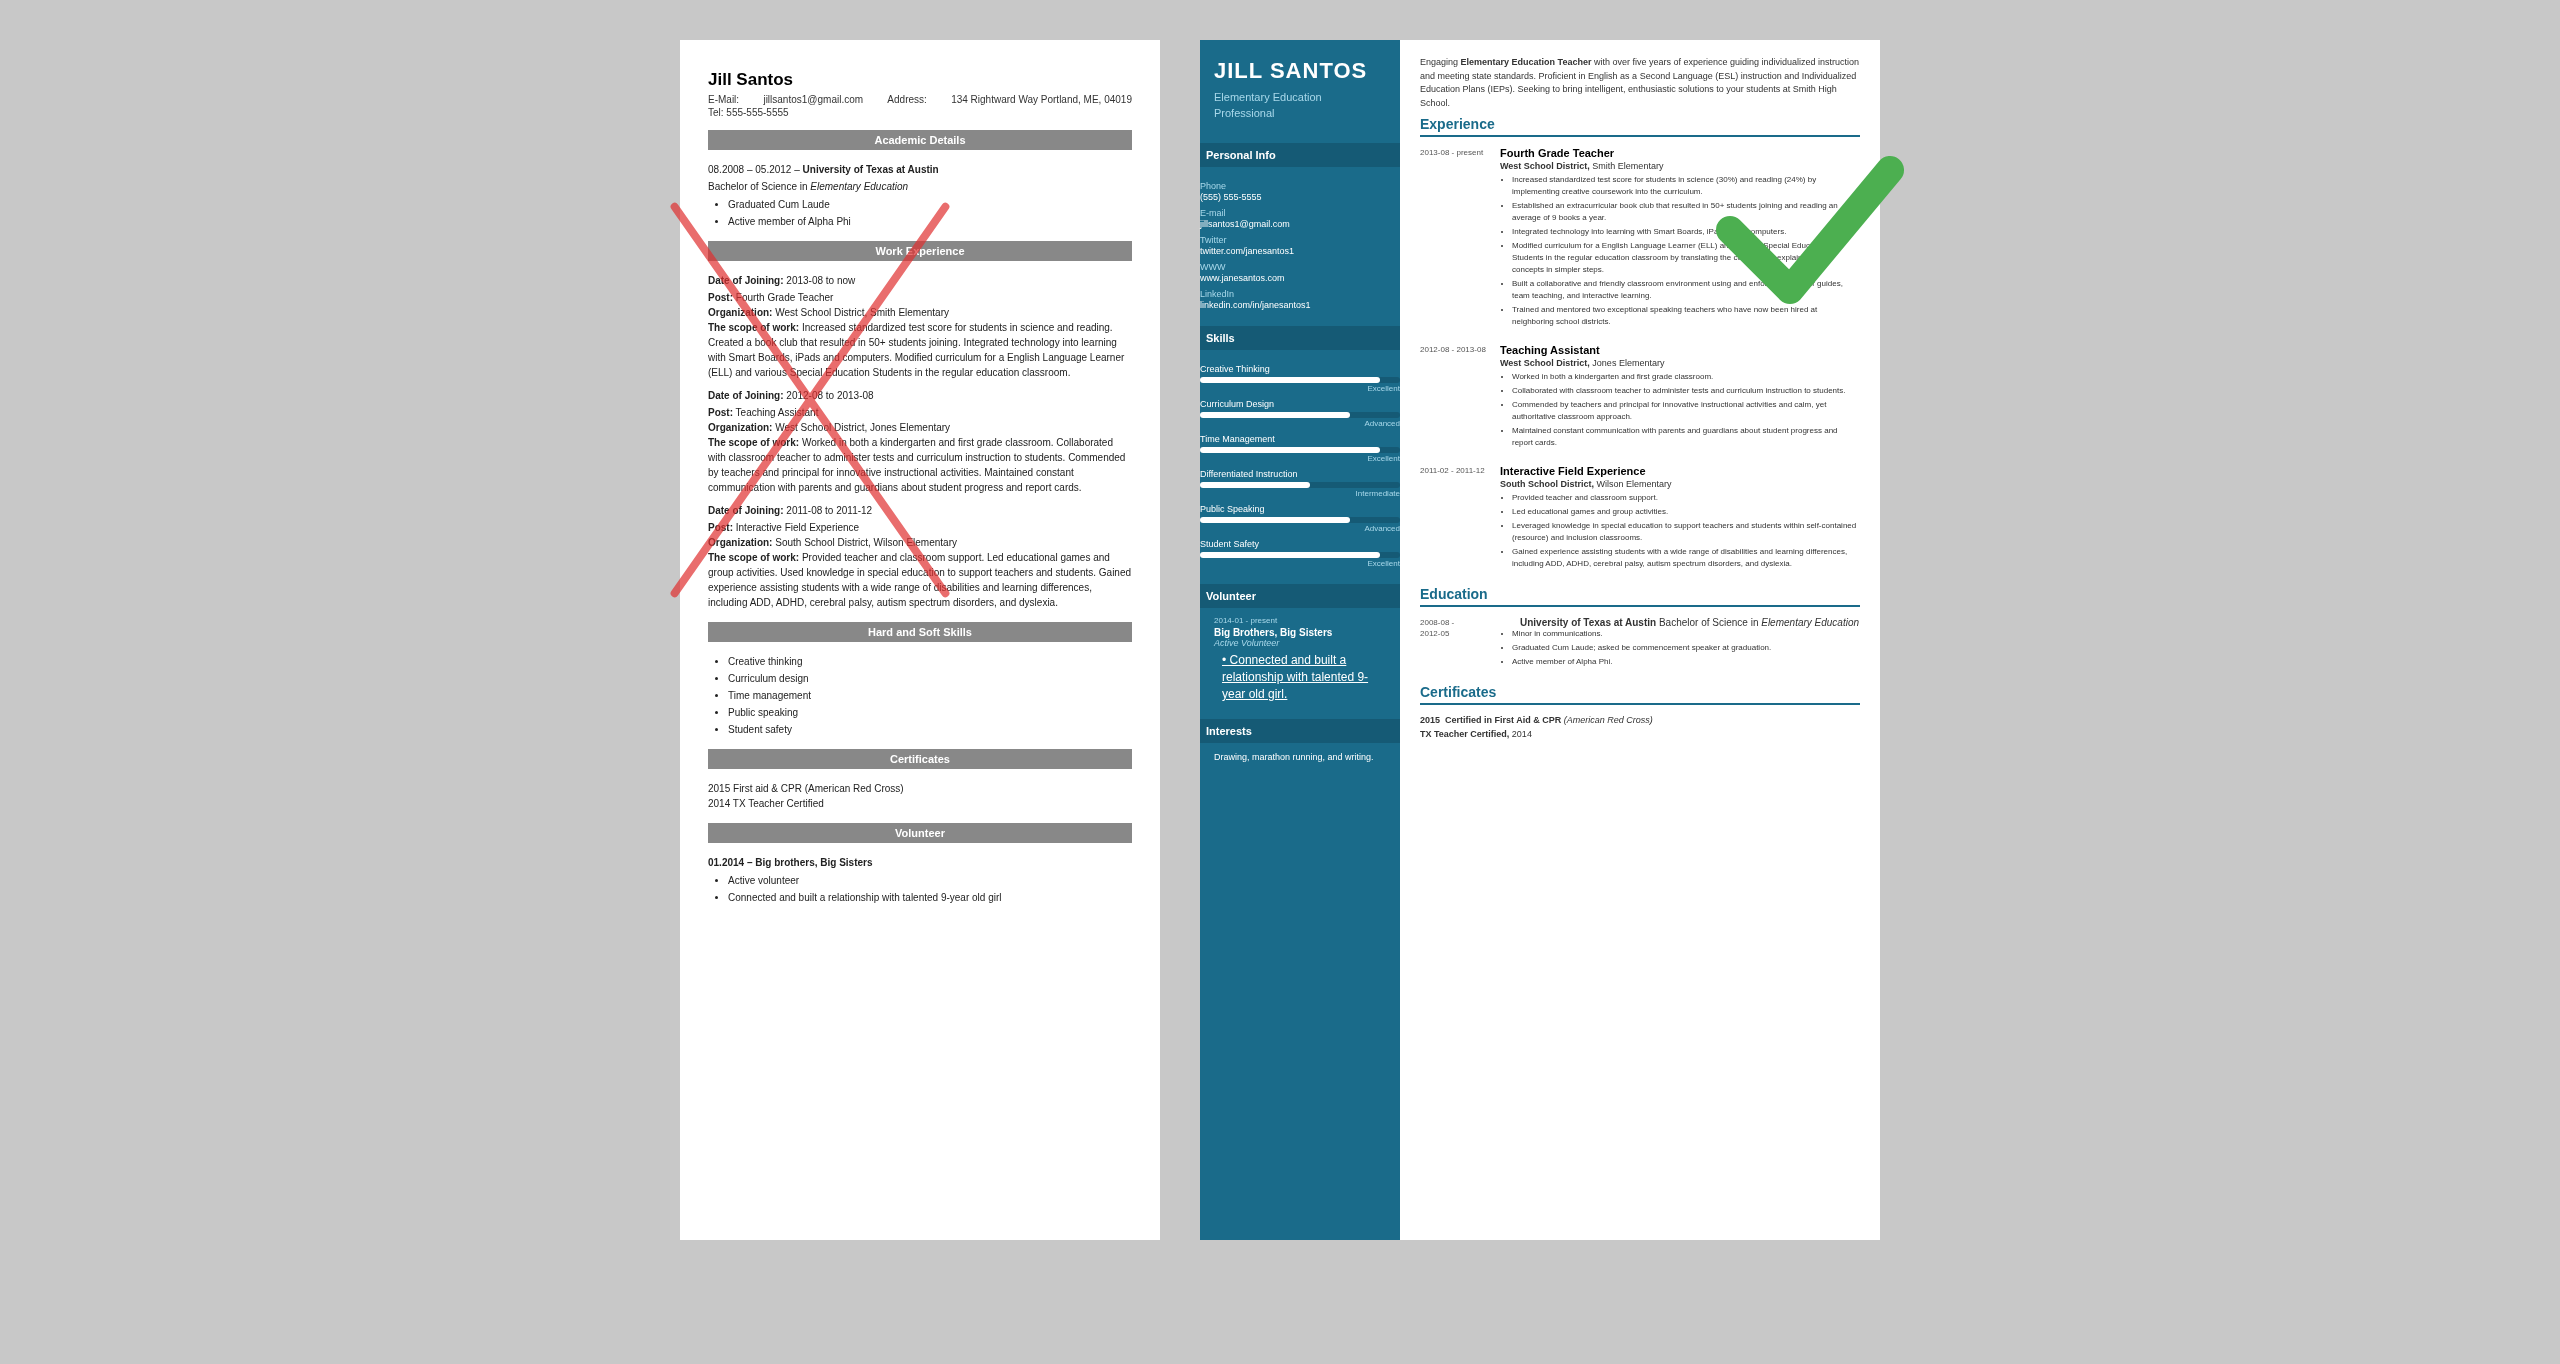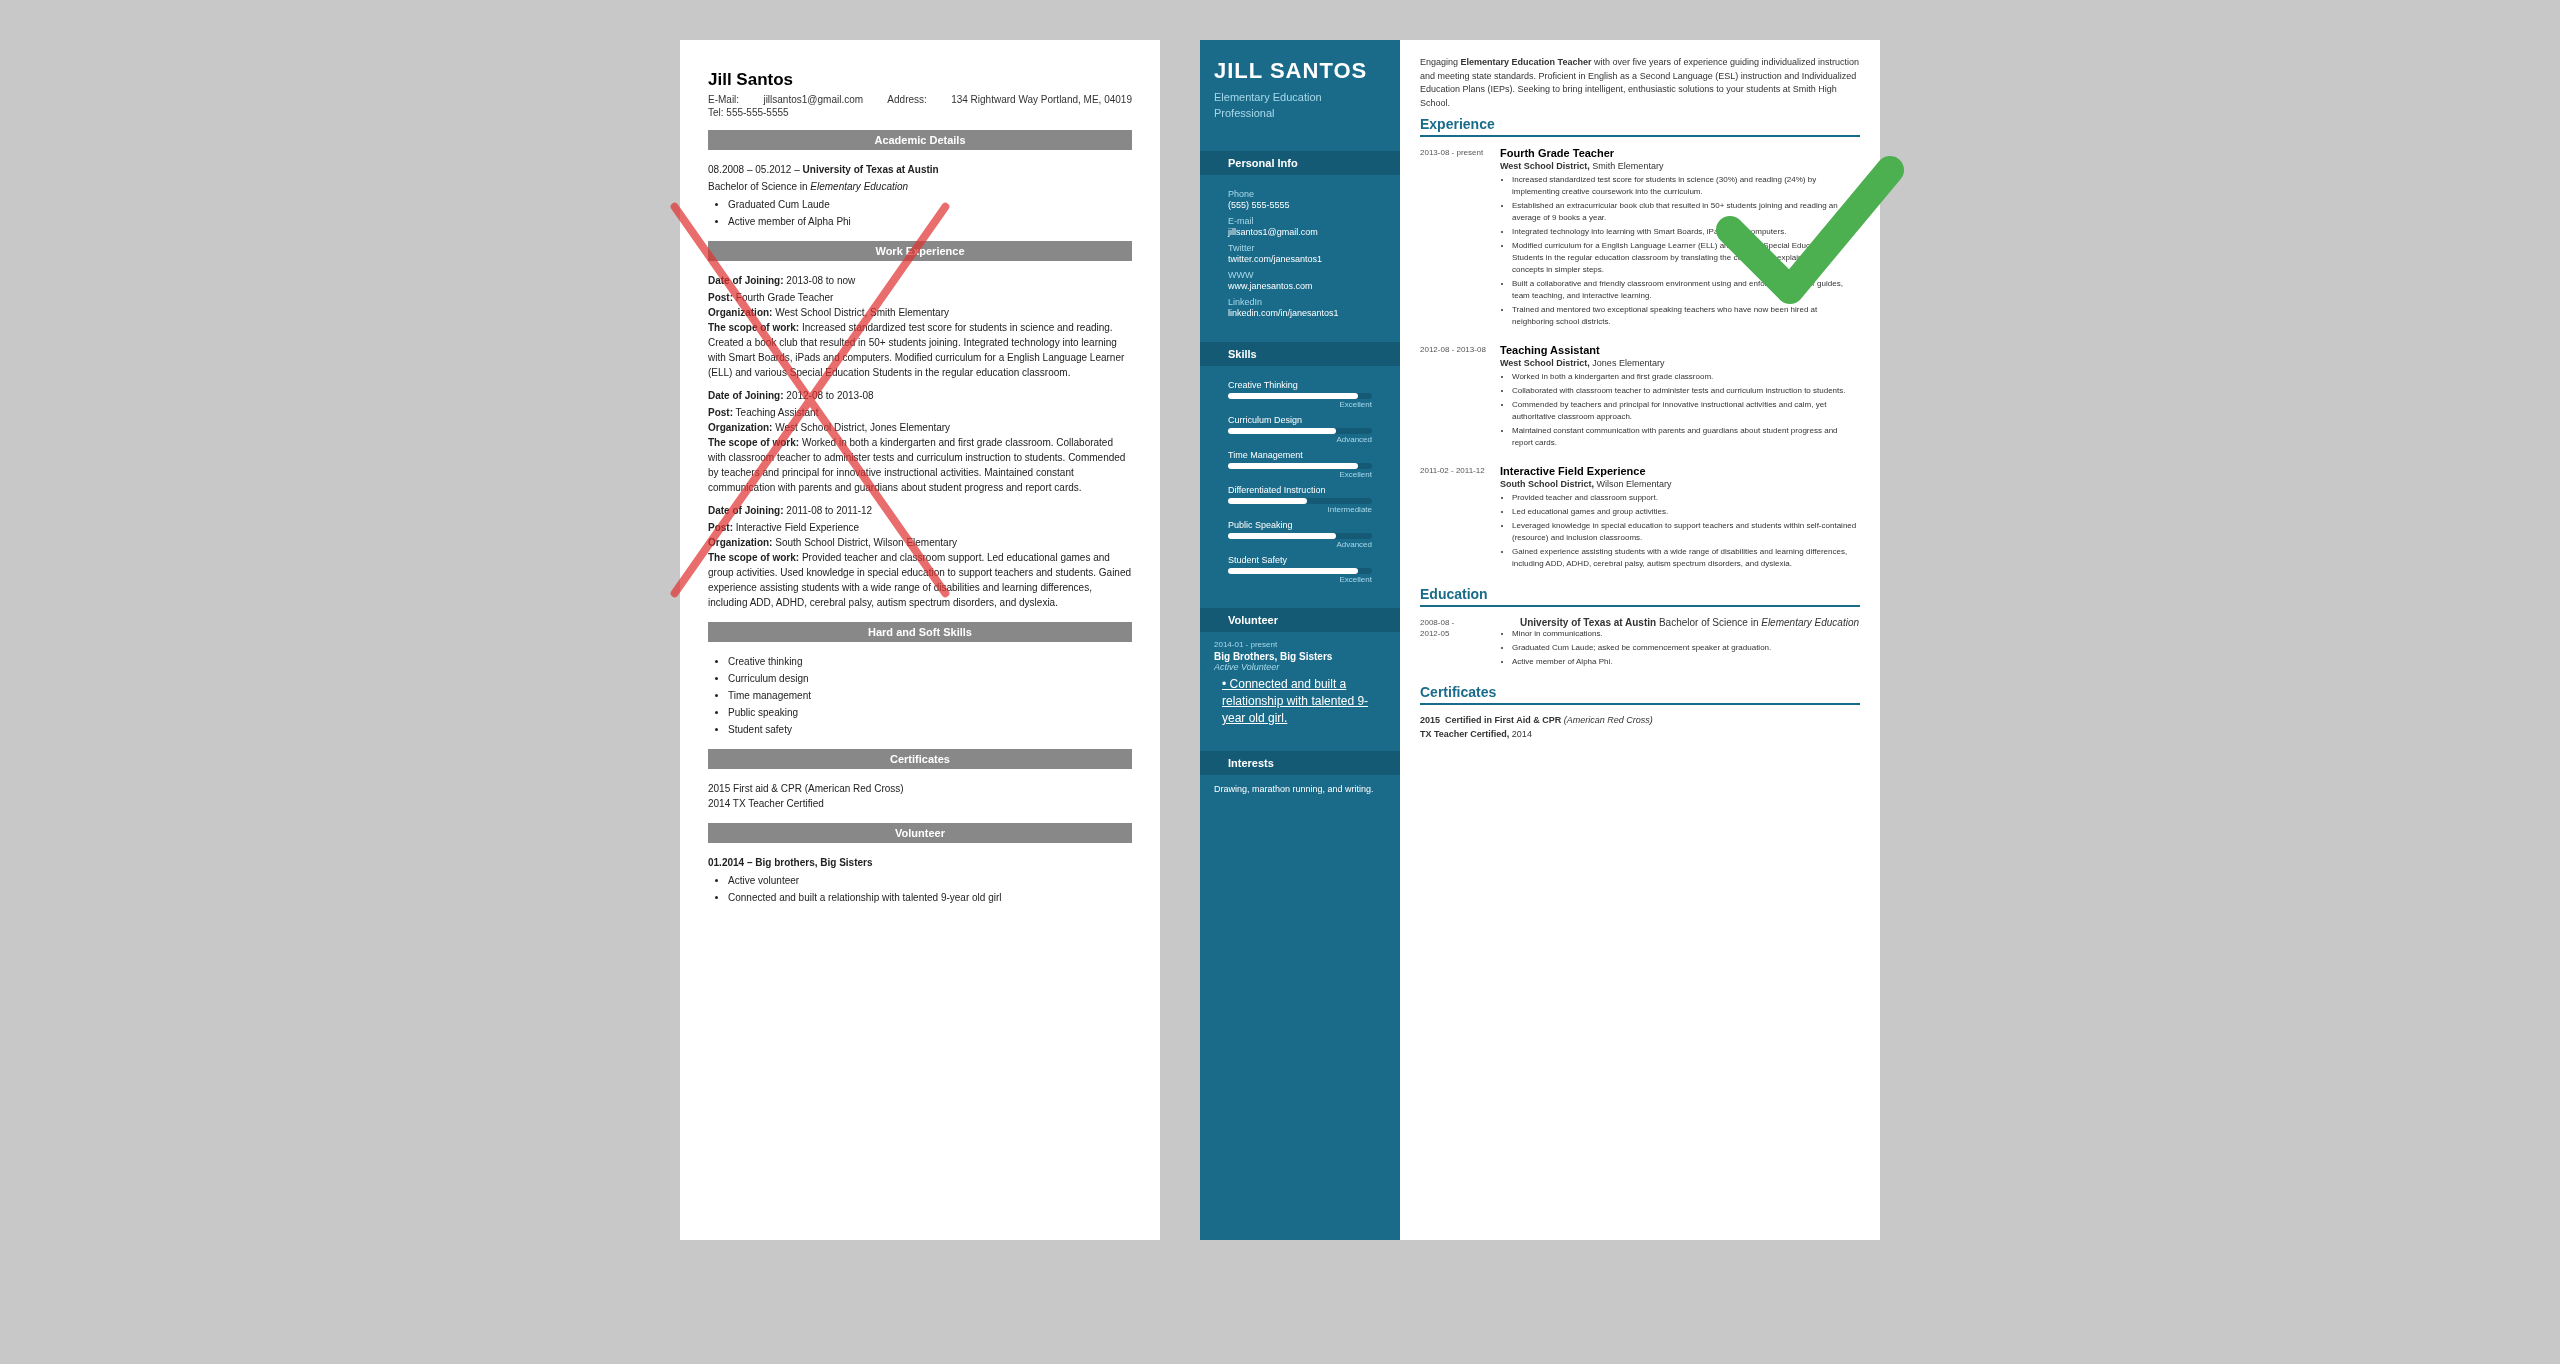--- a/index.html
+++ b/index.html
@@ -155,26 +155,26 @@
       color: #a8d8ea;
       margin-top: 6px;
       line-height: 1.4;
     }
 
     .sidebar-section-title {
       background: #155a75;
       color: #fff;
       font-size: 11px;
       font-weight: bold;
-      padding: 6px 28px;
-      margin-top: 16px;
+      padding: 6px 6px;
+      margin-top: 8px;
     }
 
     .sidebar-section-content {
-      padding: 8px 28px;
+      padding: 8px 0;
     }
 
     .sidebar-contact-label {
       font-size: 9px;
       color: #a8d8ea;
       margin-top: 6px;
       margin-bottom: 1px;
     }
     .sidebar-contact-value {
       font-size: 9px;

